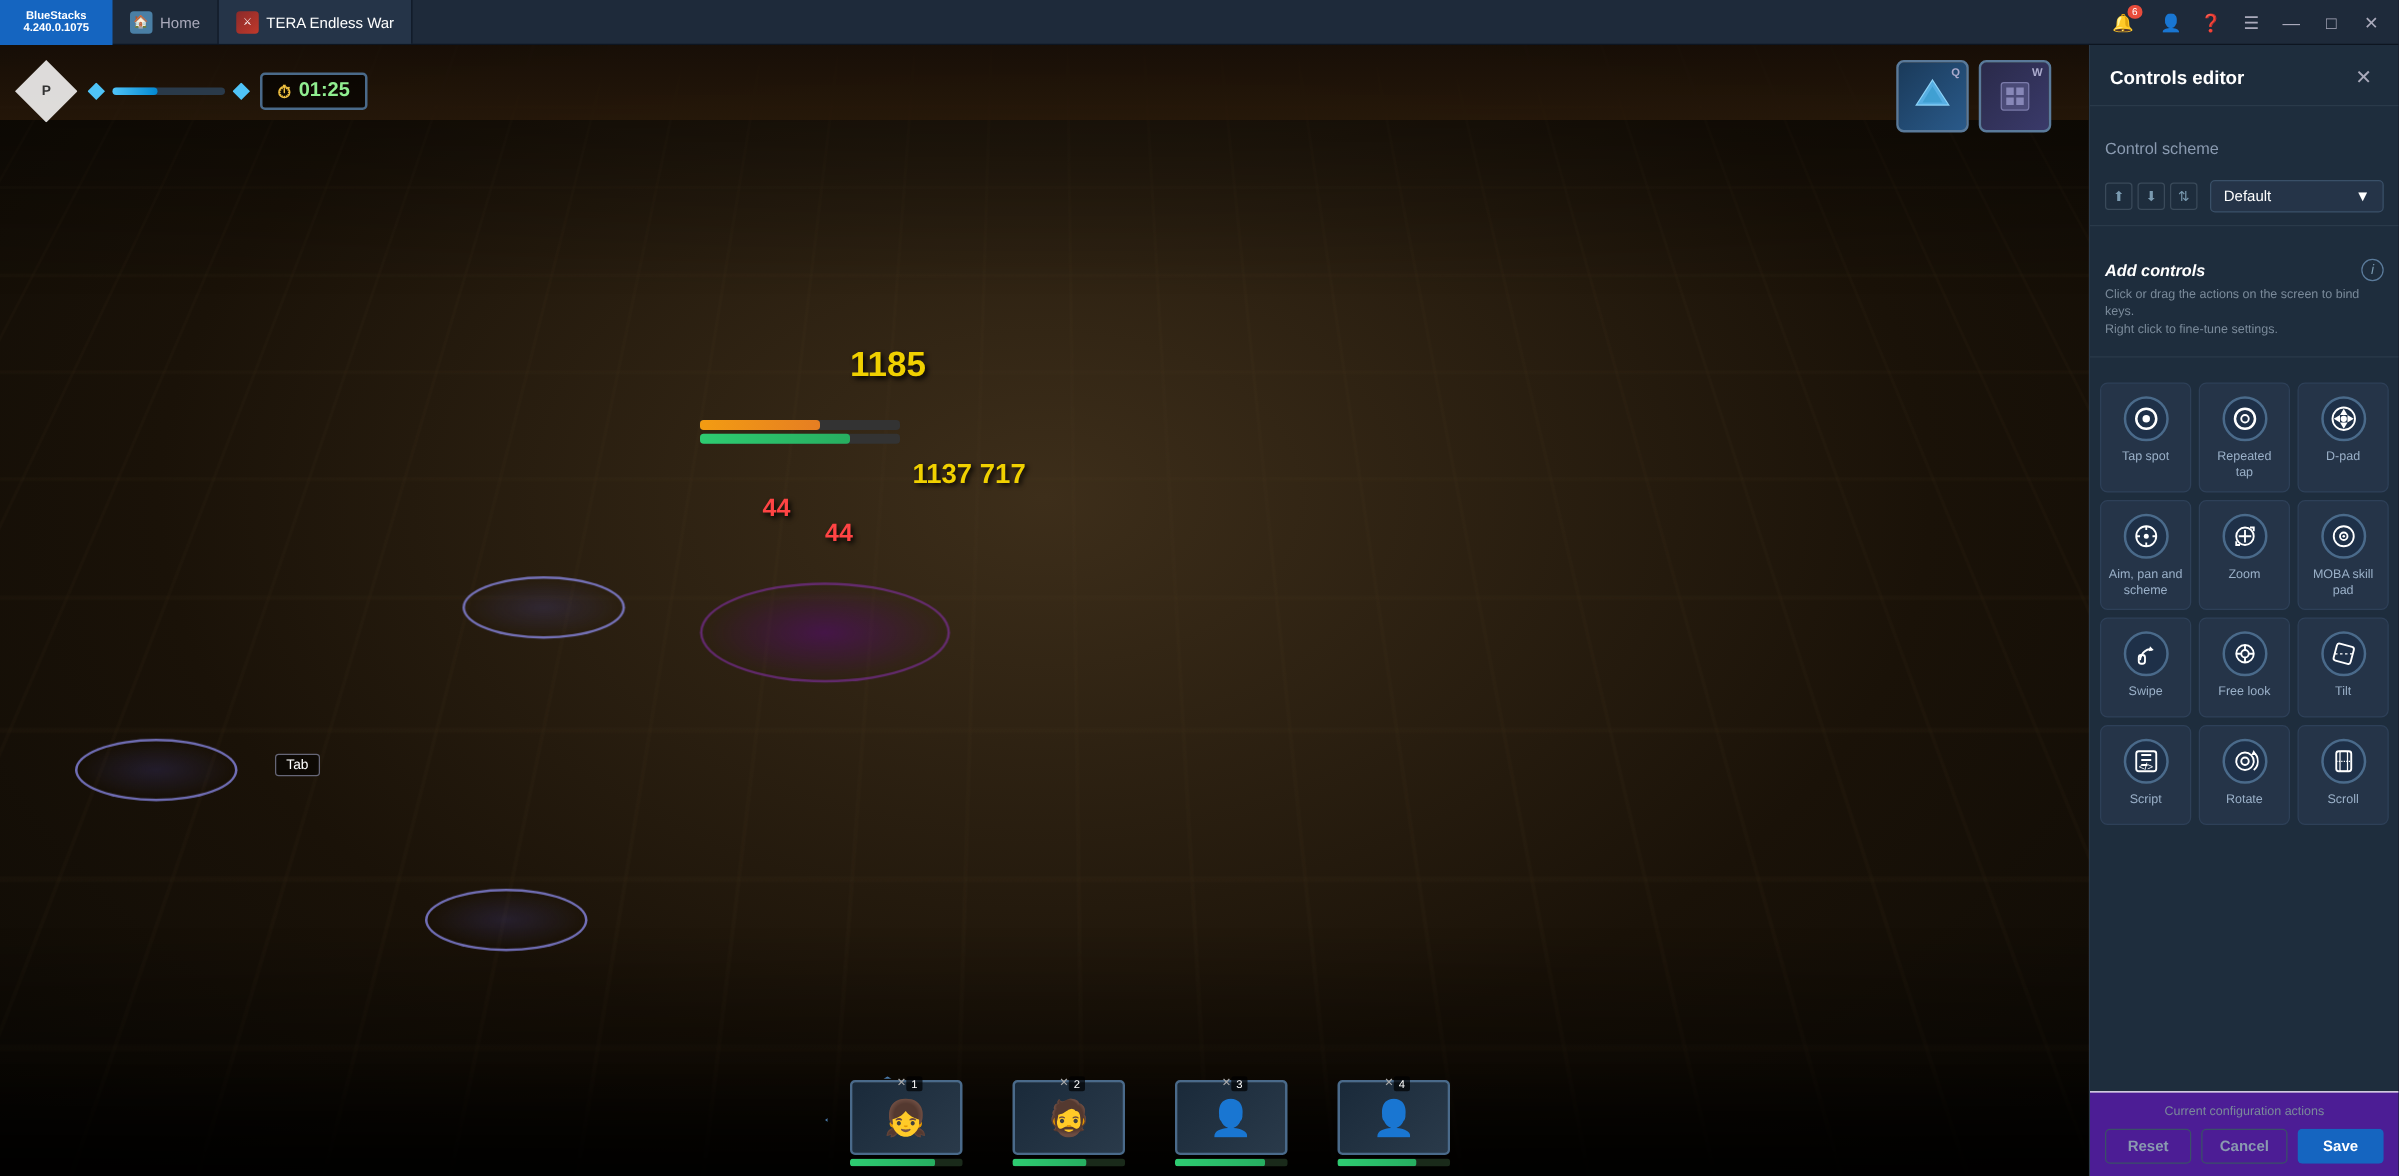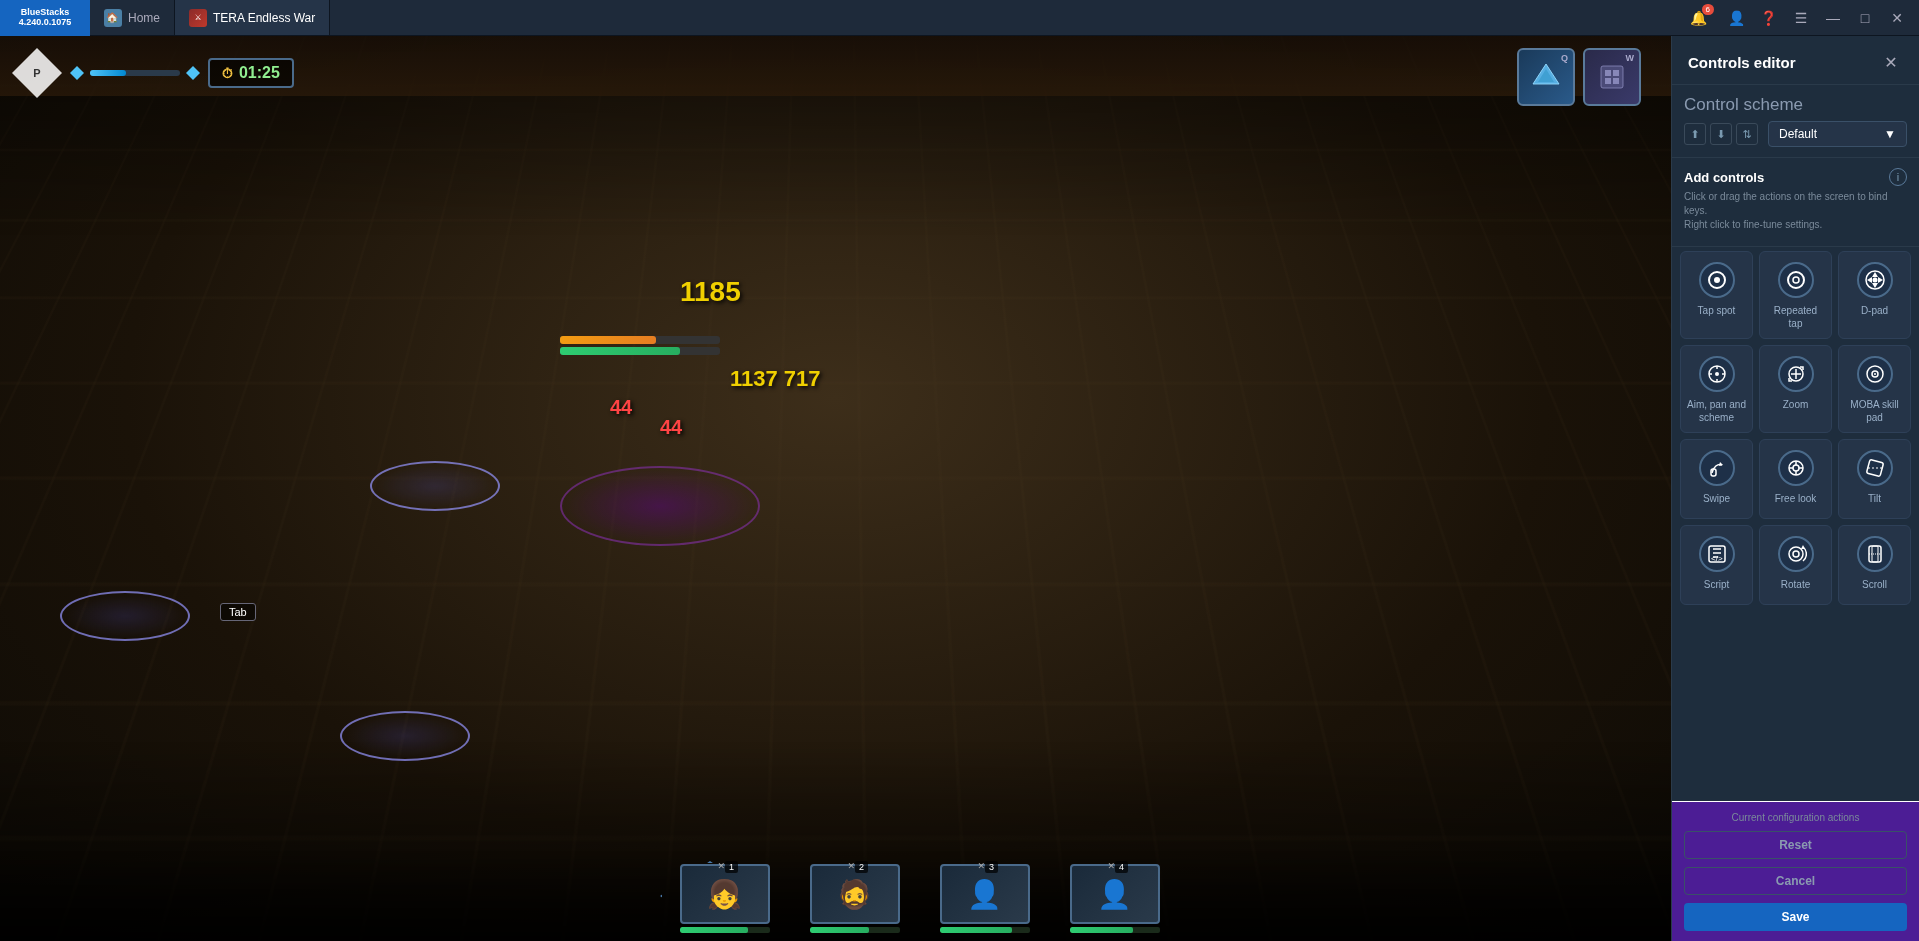--- a/index.html
+++ b/index.html
@@ -351,20 +351,21 @@
     }
 
     
     .controls-panel {
       width: 248px;
       background: #1e2d3d;
       border-left: 1px solid #2a3a4a;
       display: flex;
       flex-direction: column;
       flex-shrink: 0;
+      gap: 16px;
     }
 
     .controls-header {
       padding: 14px 16px 10px;
       border-bottom: 1px solid #2a3a4a;
       display: flex;
       align-items: center;
       justify-content: space-between;
     }
 
@@ -385,22 +386,22 @@
       justify-content: center;
     }
 
     .control-scheme-section {
       padding: 10px 12px;
       border-bottom: 1px solid #2a3a4a;
     }
 
     .control-scheme-label {
       color: #8a9ab0;
-      font-size: 17px;
-      margin-bottom: 6px;
+      font-size: 13px;
+      margin-bottom: 18px;
     }
 
     .control-scheme-row {
       display: flex;
       align-items: center;
       gap: 6px;
     }
 
     .scheme-icons {
       display: flex;
@@ -438,20 +439,21 @@
     .add-controls-section {
       padding: 10px 12px 6px;
       border-bottom: 1px solid #2a3a4a;
     }
 
     .add-controls-header {
       display: flex;
       align-items: center;
       justify-content: space-between;
       margin-bottom: 4px;
+      font-style: italic;
     }
 
     .add-controls-title {
       color: white;
       font-size: 13px;
       font-weight: 600;
     }
 
     .add-controls-info {
       width: 18px;
@@ -530,21 +532,20 @@
     .config-actions-label {
       color: #7a8a9a;
       font-size: 10px;
       text-align: center;
       margin-bottom: 8px;
     }
 
     .footer-buttons {
       display: flex;
       gap: 8px;
-      flex-direction: column;
     }
 
     .footer-btn {
       flex: 1;
       padding: 6px;
       border-radius: 4px;
       font-size: 12px;
       font-weight: 600;
       cursor: pointer;
       text-align: center;

